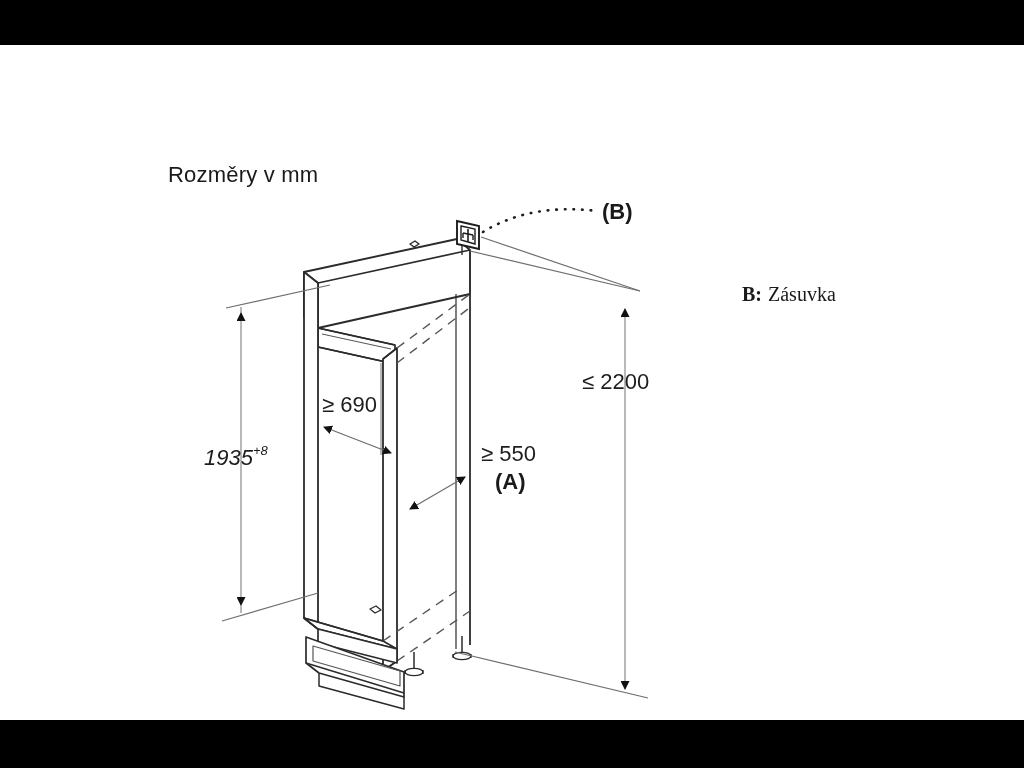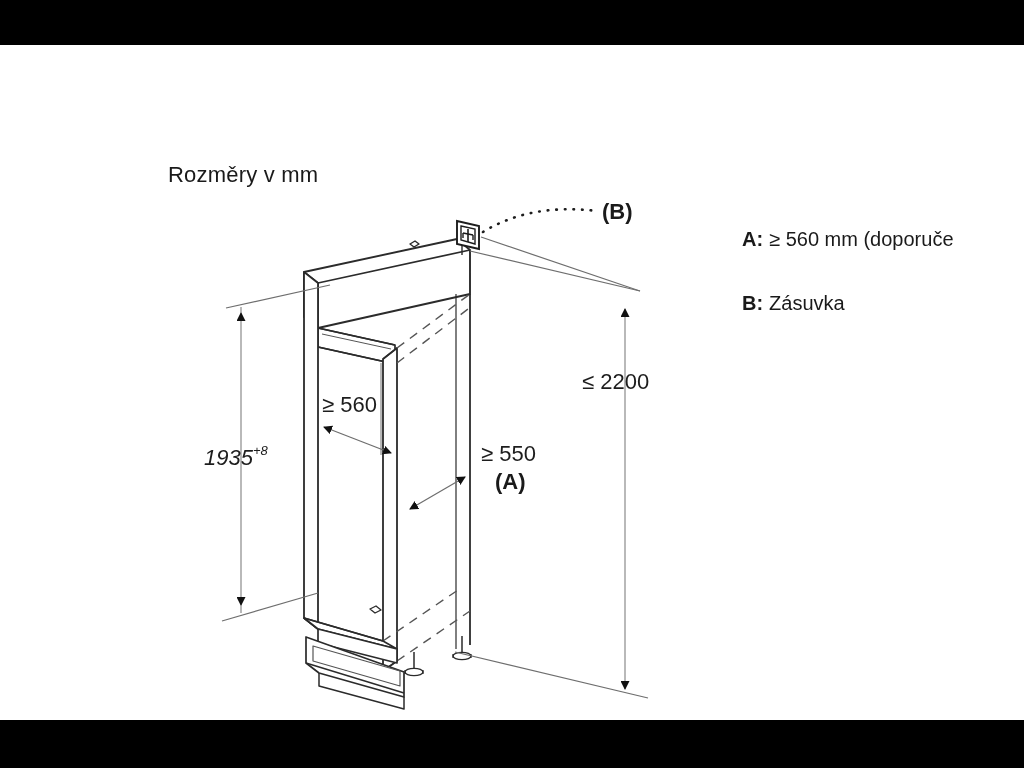--- a/index.html
+++ b/index.html
@@ -85,21 +85,21 @@
     font-size: 22px;
   }
 
   .legend-row {
     position: absolute;
     font-size: 20px;
     color: #1a1a1a;
     white-space: nowrap;
   }
   #legend-a { left: 742px; top: 183px; }
-  #legend-b { left: 742px; top: 247px; }
+  #legend-b { left: 742px; top: 238px; font-family: Liberation Serif, serif; }
   .legend-key {
     font-weight: bold;
     margin-right: 6px;
   }
 </style>
 </head>
 <body>
 
 <div id="stage">
 
@@ -219,32 +219,29 @@
         <path d="M481,192 L640,246" fill="none" stroke="#6e6e6e" stroke-width="1.2"></path>
       </g>
     </svg>
 
     <div class="txt" id="title-dims">Rozměry v mm</div>
 
     <div class="txt dim-label" id="label-1935">
       <span>1935</span><span class="sup">+8</span>
     </div>
 
-    <div class="txt dim-label" id="label-560">≥ 560</div>
+    <div class="txt dim-label" id="label-560">≥ 690</div>
 
     <div class="txt dim-label" id="label-550">≥ 550</div>
 
     <div class="txt" id="label-550-a">(A)</div>
 
     <div class="txt dim-label" id="label-2200">≤ 2200</div>
 
     <div class="txt" id="label-b">(B)</div>
 
-    <div class="legend-row" id="legend-a">
-      <span class="legend-key">A:</span><span>≥ 560 mm (doporuče</span>
-    </div>
 
     <div class="legend-row" id="legend-b">
       <span class="legend-key">B:</span><span>Zásuvka</span>
     </div>
 
   </div>
 </div>
 
 </body></html>

